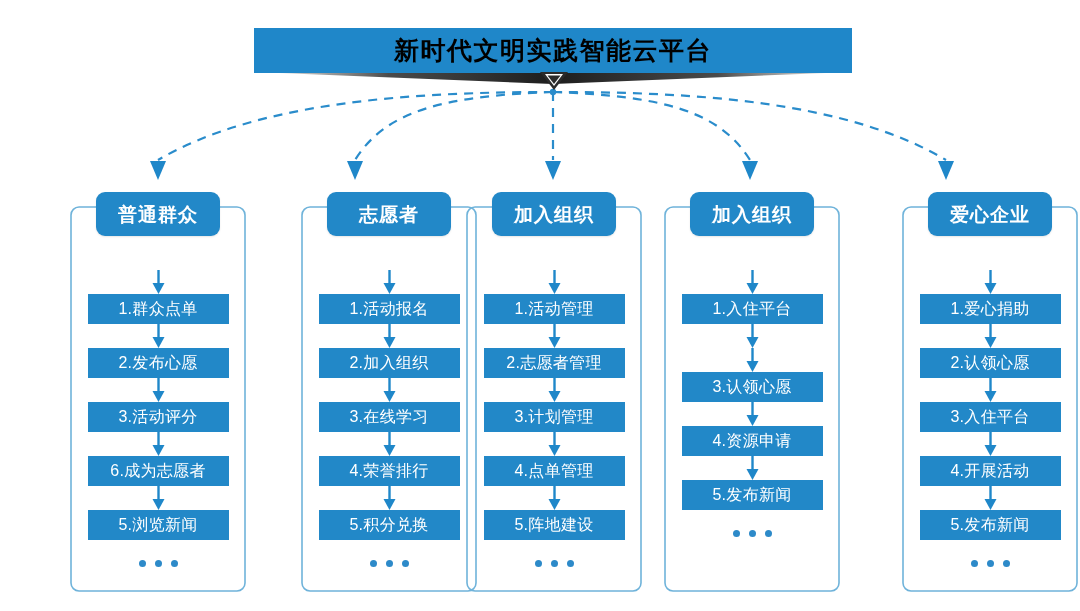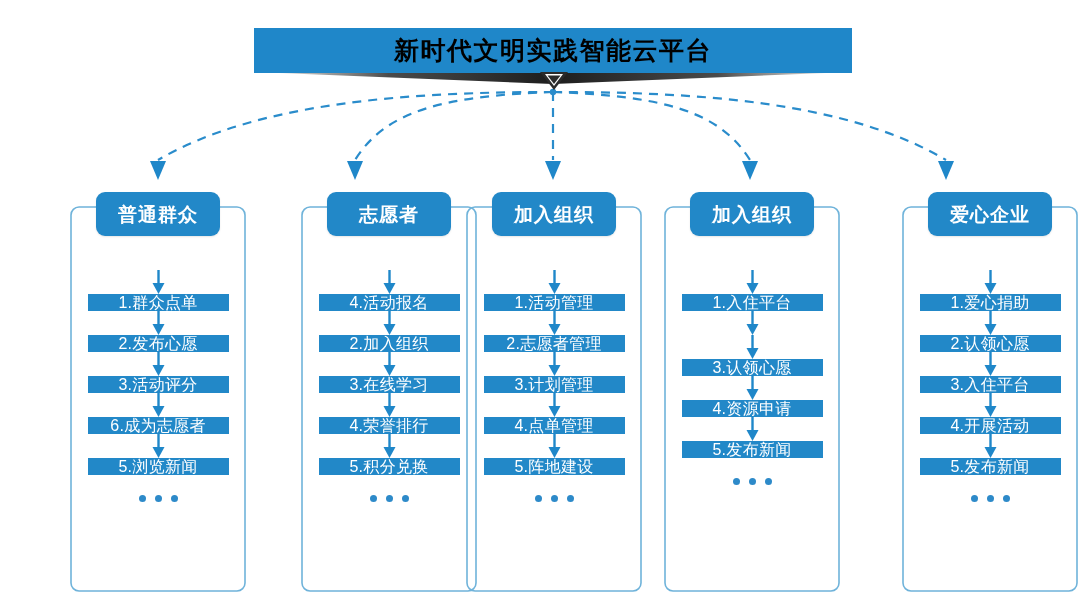--- a/index.html
+++ b/index.html
@@ -108,21 +108,21 @@
 
   .col-items {
     position: absolute;
     left: 0;
     top: 64px;
     width: 176px;
   }
   .item-box {
     position: relative;
     width: 141px;
-    height: 17px;
+    height: 30px;
     margin: 0 auto;
     background: #2288c8;
     display: flex;
     align-items: center;
     justify-content: center;
   }
   .item-label {
     color: #ffffff;
     font-size: 16px;
     line-height: 1;
@@ -281,21 +281,21 @@
   <div class="col-items">
     <div class="item-arrow">
       <svg viewBox="0 0 141 24" width="141" height="24">
           <g stroke="#1f87c9" stroke-width="2.4" fill="#1f87c9">
             <line x1="70.5" y1="0" x2="70.5" y2="14"></line>
             <path d="M64.5,13 L76.5,13 L70.5,24 Z" stroke="none"></path>
           </g>
         </svg>
     </div>
     <div class="item-box">
-        <span class="item-label">4.活动报名</span>
+        <span class="item-label">1.活动报名</span>
       </div>
     <div class="item-arrow">
       <svg viewBox="0 0 141 24" width="141" height="24">
           <g stroke="#1f87c9" stroke-width="2.4" fill="#1f87c9">
             <line x1="70.5" y1="0" x2="70.5" y2="14"></line>
             <path d="M64.5,13 L76.5,13 L70.5,24 Z" stroke="none"></path>
           </g>
         </svg>
     </div>
     <div class="item-box">

